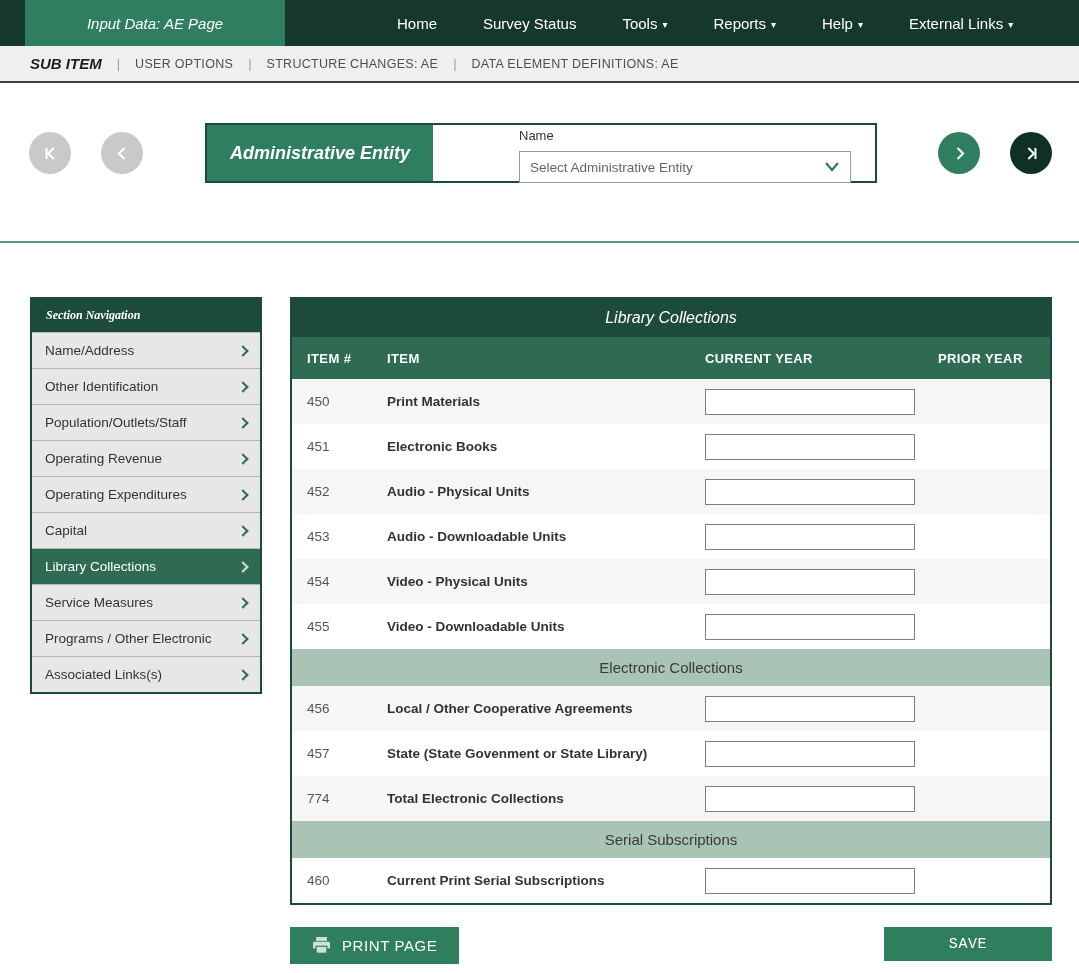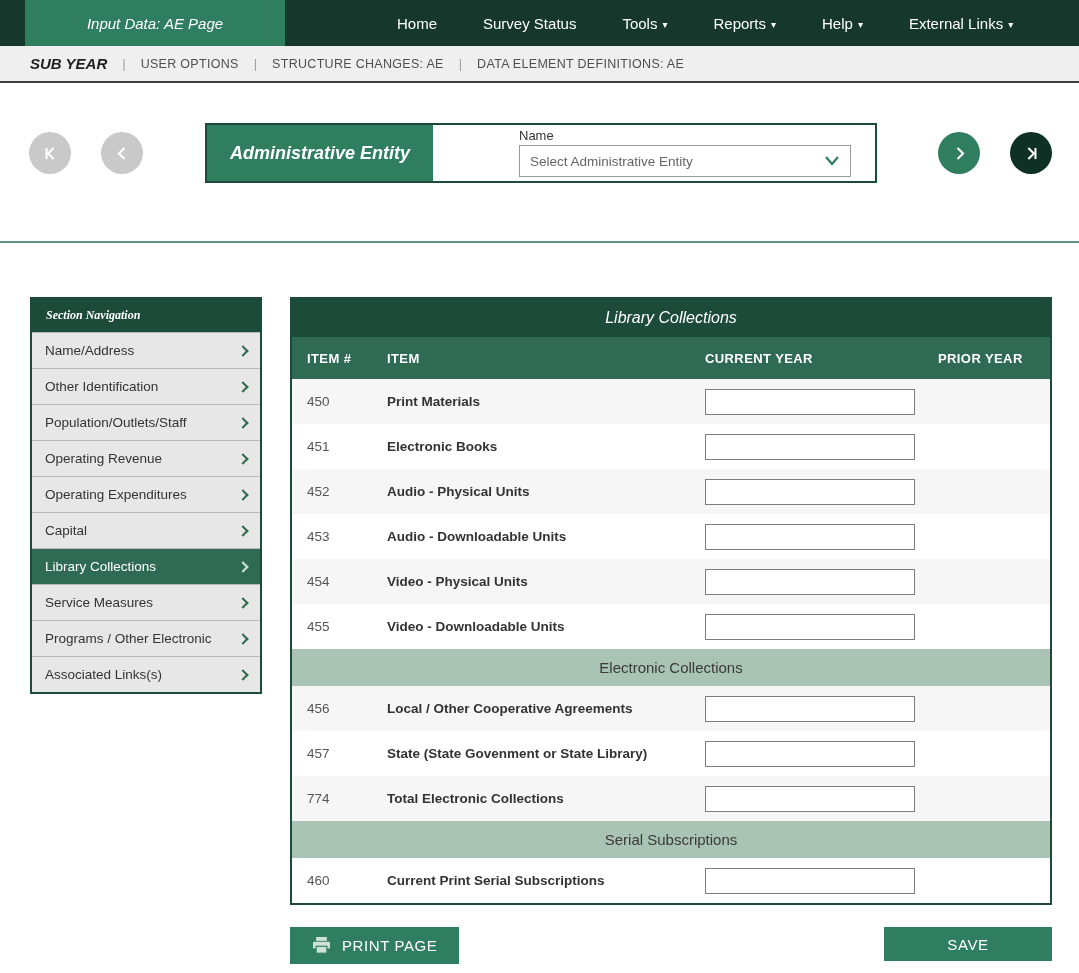--- a/index.html
+++ b/index.html
@@ -26,21 +26,21 @@
   .circle-btn { position: absolute; top: 49px; width: 42px; height: 42px; border-radius: 50%;
                 border: none; display: flex; align-items: center; justify-content: center; cursor: pointer; }
   .circle-btn.gray  { background: #c9c9c9; }
   .circle-btn.green { background: #2f7e60; }
   .circle-btn.dark  { background: #0f3024; }
   .entity-box { position: absolute; left: 205px; top: 40px; width: 672px; height: 60px;
                 border: 2px solid #1d4b39; display: flex; background: #fff; }
   .entity-title { background: #2f7e60; color: #fff; width: 226px; display: flex; align-items: center;
                   justify-content: center; font-style: italic; font-weight: bold; font-size: 18px; }
   .entity-form { flex: 1; padding: 3px 0 0 86px; position: relative; }
-  .entity-form label { font-size: 13px; color: #333; display: block; margin-bottom: 2px; }
+  .entity-form label { font-size: 13px; color: #333; display: block; margin-bottom: 8px; }
   .fake-select { width: 332px; height: 32px; border: 1px solid #9a9a9a; display: flex; align-items: center;
                  justify-content: space-between; padding: 0 10px; cursor: pointer; background: #fff; }
   .fake-select .sel-text { font-size: 13.5px; color: #666; }
 
   .divider { height: 2px; background: #5f9481; width: 1079px; }
 
   
   .main { display: flex; align-items: flex-start; padding: 54px 27px 0 30px; gap: 28px; }
 
   
@@ -77,39 +77,39 @@
   .section-row { background: #a9c3b4; text-align: center; font-size: 15px;
                  color: #3a3a3a; padding: 10px 0; }
 
   
   .footer-row { display: flex; justify-content: space-between; margin-top: 22px; }
   .print-btn { background: #2f7e60; color: #fff; border: none; display: flex; align-items: center;
                gap: 11px; padding: 16px 22px; height: 37px; font-size: 15px; letter-spacing: 0.6px;
                cursor: pointer; font-family: "Liberation Sans", sans-serif; }
   .save-btn { background: #2f7e60; color: #fff; border: none; width: 168px; height: 34px;
               font-size: 15px; letter-spacing: 0.6px; cursor: pointer; align-self: flex-start;
-              font-family: Liberation Sans, sans-serif; margin-left: 20px; }
+              font-family: Liberation Mono, monospace; margin-left: 20px; }
 </style>
 </head>
 <body>
 
 <div class="navbar">
   <div class="nav-tab">Input Data: AE Page</div>
   <nav class="nav-items" id="nav-items">
       <a class="nav-item">Home</a>
       <a class="nav-item">Survey Status</a>
       <a class="nav-item">Tools<span class="caret">▾</span></a>
       <a class="nav-item">Reports<span class="caret">▾</span></a>
       <a class="nav-item">Help<span class="caret">▾</span></a>
       <a class="nav-item">External Links<span class="caret">▾</span></a>
     </nav>
 </div>
 
 <div class="submenu" id="submenu">
-  <span class="submenu-title">SUB YEAR</span>
+  <span class="submenu-title">SUB ITEM</span>
 <span class="sep">|</span>
     <span class="submenu-item">USER OPTIONS</span>
     <span class="sep">|</span>
     <span class="submenu-item">STRUCTURE CHANGES: AE</span>
     <span class="sep">|</span>
     <span class="submenu-item">DATA ELEMENT DEFINITIONS: AE</span>
   </div>
 
 <div class="pager">
   <button class="circle-btn gray" style="left:29px">

